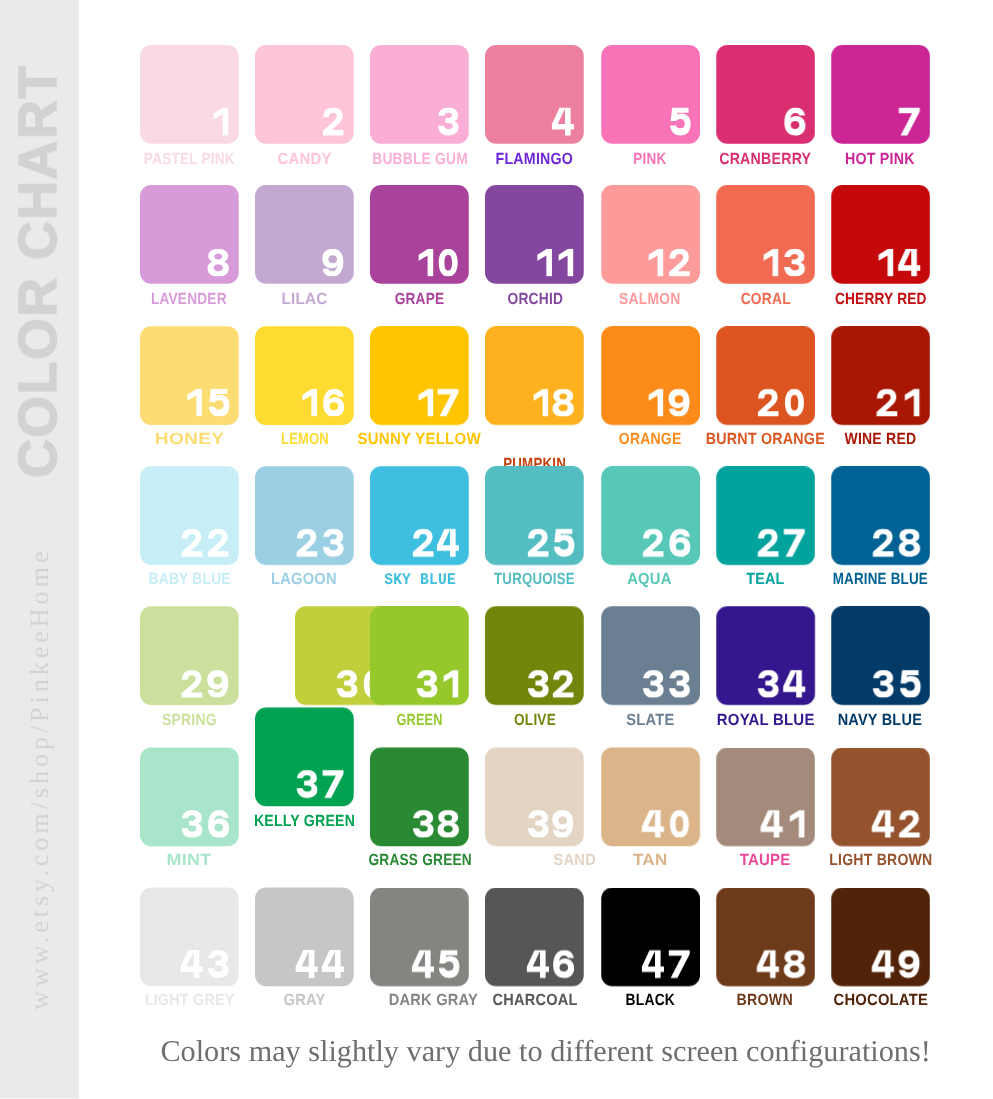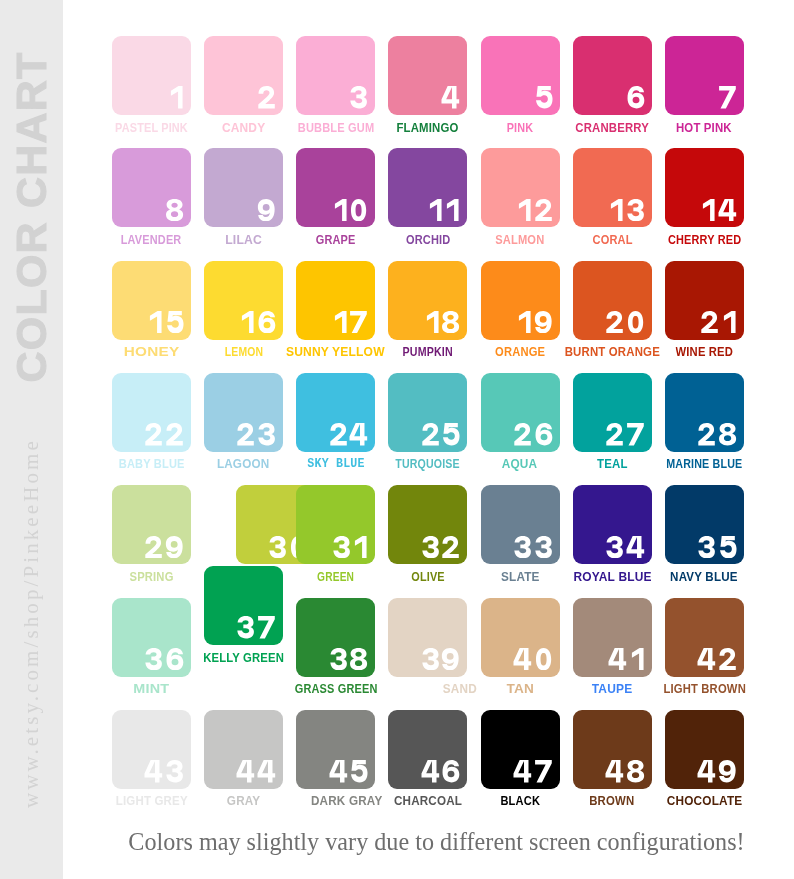--- a/index.html
+++ b/index.html
@@ -73,21 +73,21 @@
         <div class="label" style="color: rgb(251, 174, 213);"><span style="transform: scaleX(0.850078);">BUBBLE GUM</span></div>
       </div>
       <div class="cell" style="left: 276.39px; top: 0px;">
         <div class="swatch" style="background: rgb(237, 128, 159);">
           <span class="num">
             <svg viewBox="0 0 855 1000" style="width: 19.152px;">
               <path fill="#ffffff" d="M525 0H298L22 602V782H492V1000H692V782H812V592H692V0ZM492 592H232L492 45Z"></path>
             </svg>
           </span>
         </div>
-        <div class="label" style="color: #15803d;"><span style="transform: scaleX(0.875419);">FLAMINGO</span></div>
+        <div class="label" style="color: #6d28d9;"><span style="transform: scaleX(0.875419);">FLAMINGO</span></div>
       </div>
       <div class="cell" style="left: 368.52px; top: 0px;">
         <div class="swatch" style="background: rgb(249, 115, 184);">
           <span class="num">
             <svg viewBox="0 0 855 1000" style="width: 19.152px;">
               <path fill="#ffffff" d="M752 0H165L112 485H310C342 440 392 415 462 415C558 415 620 480 620 578C620 682 555 745 458 745C378 745 322 705 302 642H90C118 882 268 1000 468 1000C705 1000 828 855 828 570C828 338 688 212 485 212C425 212 375 225 335 247L350 190H752Z"></path>
             </svg>
           </span>
         </div>
         <div class="label" style="color: rgb(249, 115, 184);"><span style="transform: scaleX(0.83178);">PINK</span></div>
@@ -240,21 +240,21 @@
         <div class="swatch" style="background: rgb(253, 177, 30);">
           <span class="num">
             <svg viewBox="0 0 720 1000" style="width: 16.128px;">
               <path fill="#ffffff" d="M650 0H470L130 215V430L450 245V1000H650Z"></path>
             </svg>
             <svg viewBox="0 0 855 1000" style="width: 19.152px;">
               <path fill="#ffffff" d="M427 0C202 0 72 102 72 262C72 358 128 428 220 468C102 512 45 592 45 702C45 882 195 1000 427 1000C660 1000 810 882 810 702C810 592 753 512 635 468C727 428 783 358 783 262C783 102 653 0 427 0ZM427 172C512 172 568 212 568 280C568 348 512 388 427 388C343 388 287 348 287 280C287 212 343 172 427 172ZM427 552C527 552 590 602 590 680C590 758 527 808 427 808C328 808 265 758 265 680C265 602 328 552 427 552Z"></path>
             </svg>
           </span>
         </div>
-        <div class="label" style="color: #701a75;"><span style="transform: scaleX(0.819761);">PUMPKIN</span></div>
+        <div class="label" style="color: #c2410c; margin-top: 20px;"><span style="transform: scaleX(0.819761);">PUMPKIN</span></div>
       </div>
       <div class="cell" style="left: 368.52px; top: 224.64px;">
         <div class="swatch" style="background: rgb(253, 139, 26);">
           <span class="num">
             <svg viewBox="0 0 720 1000" style="width: 16.128px;">
               <path fill="#ffffff" d="M650 0H470L130 215V430L450 245V1000H650Z"></path>
             </svg>
             <svg viewBox="0 0 855 1000" style="width: 19.152px;">
               <path fill="#ffffff" d="M412 0C172 0 38 138 38 352C38 562 172 698 375 698C465 698 537 662 577 602C561 744 501 808 395 808C325 808 275 778 255 718H52C82 902 205 1000 385 1000C640 1000 788 808 788 448C788 158 628 0 412 0ZM410 228C502 228 564 282 564 375C564 468 502 522 410 522C318 522 256 468 256 375C256 282 318 228 410 228Z"></path>
             </svg>
@@ -539,21 +539,21 @@
         <div class="swatch" style="background: rgb(163, 138, 122);">
           <span class="num">
             <svg viewBox="0 0 855 1000" style="width: 19.152px;">
               <path fill="#ffffff" d="M525 0H298L22 602V782H492V1000H692V782H812V592H692V0ZM492 592H232L492 45Z"></path>
             </svg>
             <svg viewBox="0 0 720 1000" style="width: 16.128px;">
               <path fill="#ffffff" d="M650 0H470L130 215V430L450 245V1000H650Z"></path>
             </svg>
           </span>
         </div>
-        <div class="label" style="color: #3b82f6;"><span style="transform: scaleX(0.920439);">TAUPE</span></div>
+        <div class="label" style="color: #ec4899;"><span style="transform: scaleX(0.920439);">TAUPE</span></div>
       </div>
       <div class="cell" style="left: 552.78px; top: 561.6px;">
         <div class="swatch" style="background: rgb(148, 82, 45);">
           <span class="num">
             <svg viewBox="0 0 855 1000" style="width: 19.152px;">
               <path fill="#ffffff" d="M525 0H298L22 602V782H492V1000H692V782H812V592H692V0ZM492 592H232L492 45Z"></path>
             </svg>
             <svg viewBox="0 0 855 1000" style="width: 19.152px;">
               <path fill="#ffffff" d="M432 0C198 0 72 132 68 345H280C285 233 336 190 427 190C508 190 560 232 560 302C560 368 518 418 412 515L58 828V1000H795V800H368L538 655C710 505 762 412 762 295C762 108 630 0 432 0Z"></path>
             </svg>

